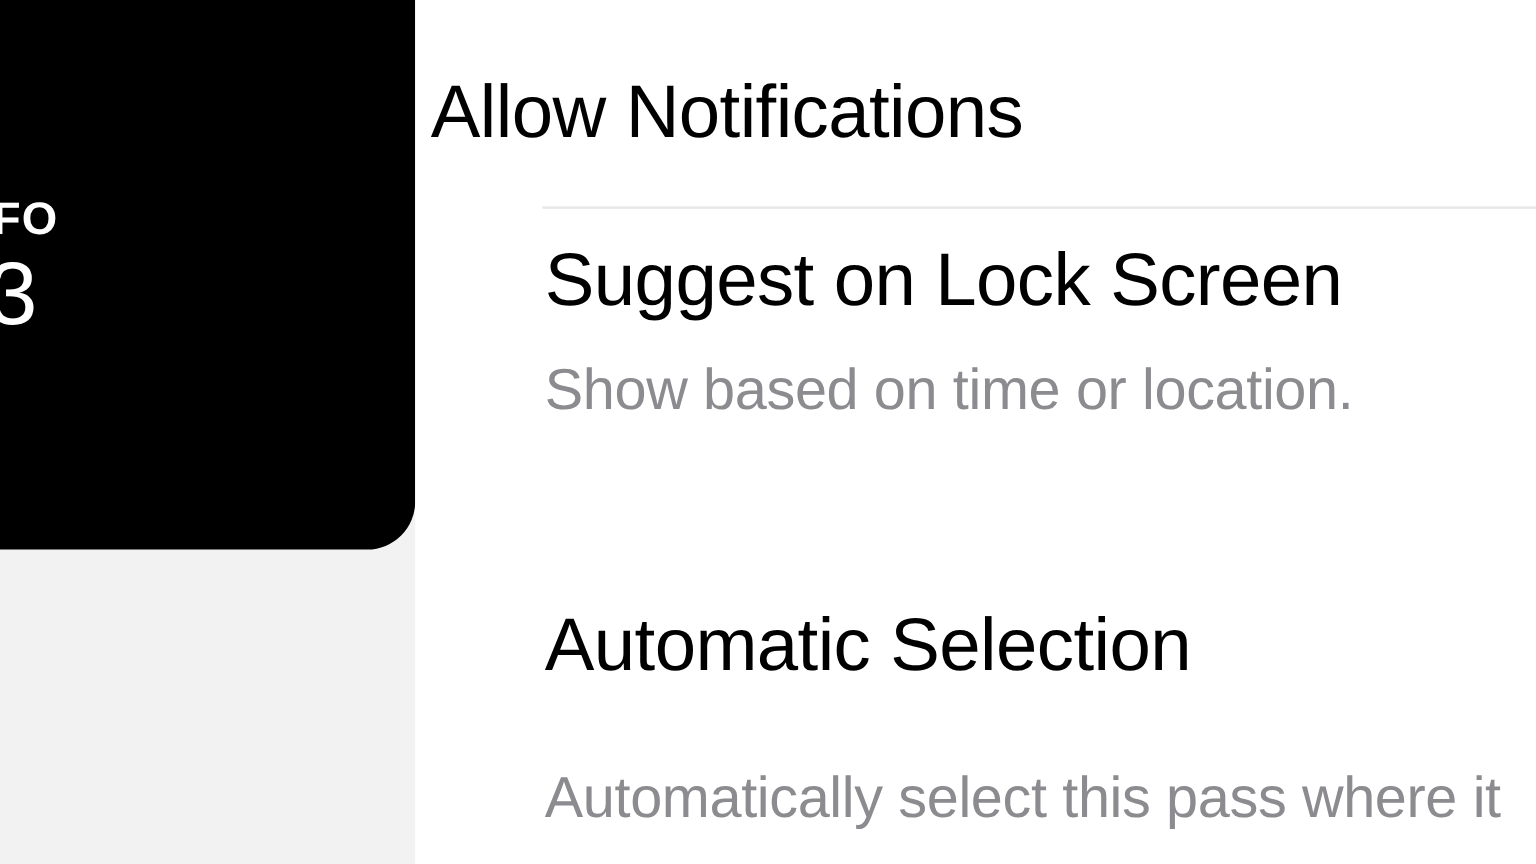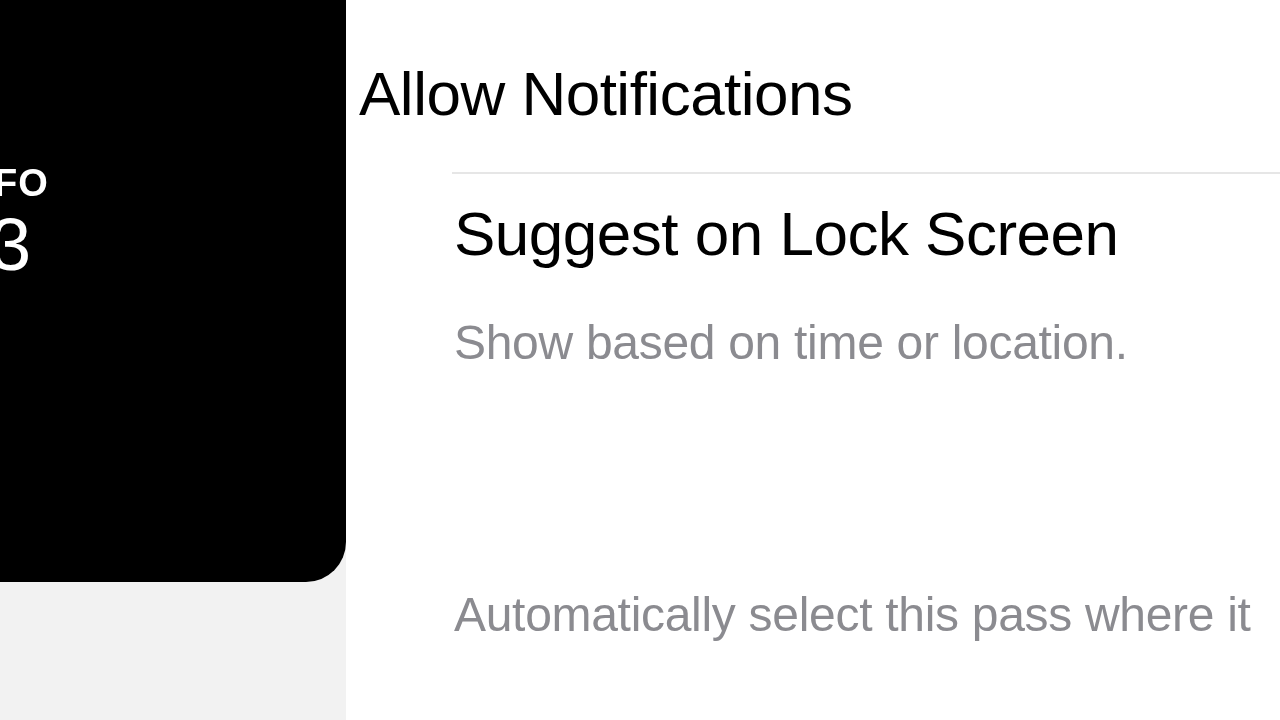--- a/index.html
+++ b/index.html
@@ -14,21 +14,21 @@
       font-family: -apple-system, "SF Pro Display", "Helvetica Neue", Arial, sans-serif;
       background: #f2f2f2;
     }
     .container {
       display: flex;
       width: 100%;
       height: 100%;
     }
     .left-card {
       width: 346px;
-      height: 582px;
+      height: 458px;
       background: #000000;
       color: #ffffff;
       position: relative;
       border-bottom-right-radius: 40px;
       overflow: hidden;
       flex-shrink: 0;
     }
     .card-fo {
       position: absolute;
       left: -6px;
@@ -83,21 +83,21 @@
       font-size: 48px;
       font-weight: 400;
       color: #8b8b90;
       line-height: 1.15;
       letter-spacing: -0.3px;
     }
     
     .row1 { padding-top: 60px; padding-bottom: 44px; padding-left: 13px; }
     
     .row2 { padding-top: 28px; padding-bottom: 10px; }
-    .row2 .row-sub { margin-top: 47px; }
+    .row2 .row-sub { margin-top: 30px; }
     
     .gap {
       height: 110px;
     }
     
     .row3 { padding-top: 30px; }
     .row3 .row-sub { margin-top: 66px; }
   </style>
 </head>
 <body>
@@ -112,17 +112,18 @@
       <div class="row row1">
         <div class="row-main">Allow Notifications</div>
       </div>
       <div class="row row2">
         <div class="row-divider"></div>
         <div class="row-main">Suggest on Lock Screen</div>
         <div class="row-sub">Show based on time or location.</div>
       </div>
       <div class="gap"></div>
       <div class="row row3">
+        <div class="row-main">Automatic Selection</div>
         <div class="row-sub">Automatically select this pass where it</div>
       </div>
     </div>
   </div>
 </div>
 
 </body></html>

